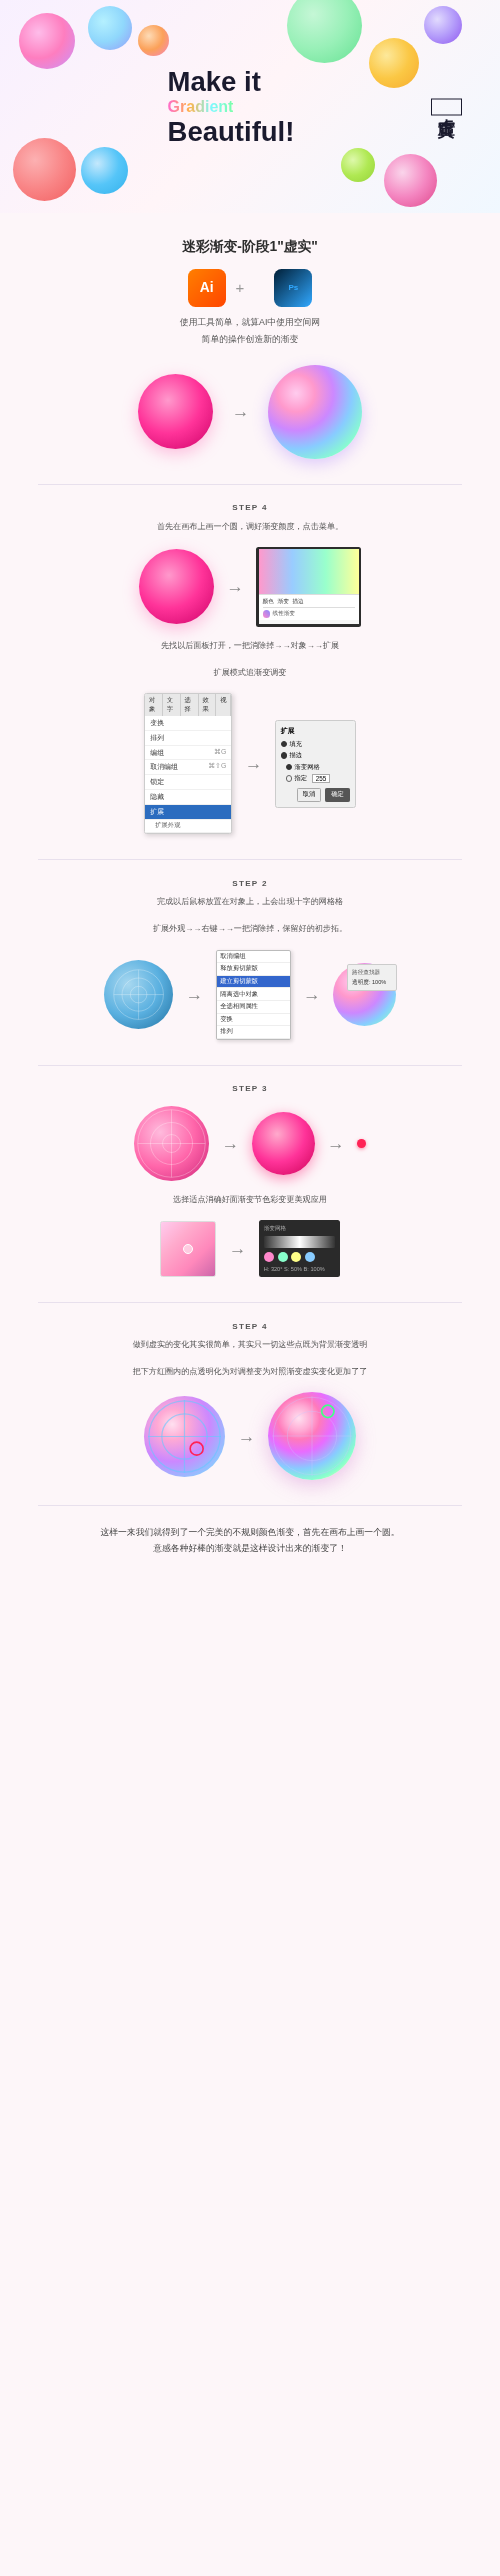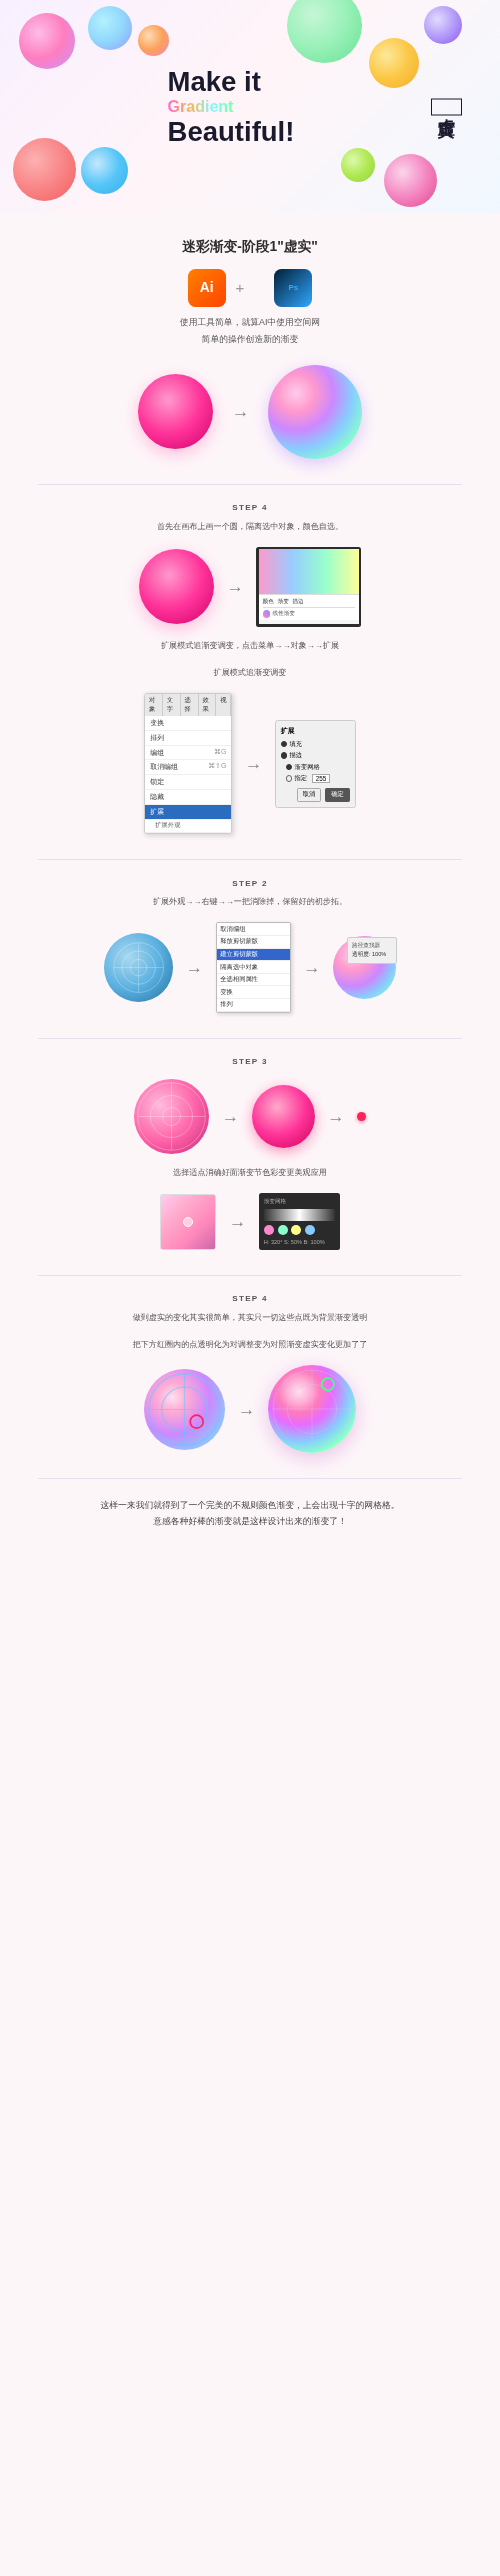--- a/index.html
+++ b/index.html
@@ -531,21 +531,21 @@
       <div class="circle-pink"></div>
       <div class="arrow-right">→</div>
       <div class="circle-rainbow"></div>
     </div>
   </div>
 
   <div class="divider"></div>
 
   <div class="section-block">
     <div class="step-label">STEP 4</div>
-    <div class="step-desc">首先在画布上画一个圆，隔离选中对象，颜色自选。</div>
+    <div class="step-desc">首先在画布上画一个圆，调好渐变颜度，点击菜单。</div>
 
     <div class="step-visual-row">
       <div class="circle-pink"></div>
       <div class="arrow-right">→</div>
       <div class="screenshot-panel">
         <div class="screenshot-inner">
           <div class="gradient-preview"></div>
           <div class="menu-bar">
             <div style="display:flex;gap:3.8px;font-size:5.6px;color:#333;border-bottom:0.6px solid #ddd;padding-bottom:1.3px;margin-bottom:1.3px;">
               <span>颜色</span>
@@ -554,21 +554,21 @@
             </div>
             <div style="display:flex;gap:2.5px;align-items:center;margin-top:1.9px;">
               <div style="width:7.5px;height:7.5px;border-radius:50%;background:linear-gradient(45deg,#ff88cc,#8888ff);"></div>
               <span style="font-size:5.6px;color:#555;">线性渐变</span>
             </div>
           </div>
         </div>
       </div>
     </div>
 
-    <div class="step-desc" style="margin-top:7.5px;">扩展模式追渐变调变，点击菜单→→对象→→扩展</div>
+    <div class="step-desc" style="margin-top:7.5px;">先找以后面板打开，一把消除掉→→对象→→扩展</div>
     <div class="step-desc">扩展模式追渐变调变</div>
 
     <div class="step-visual-row">
 
       <div class="menu-sim">
         <div class="menu-sim-header">
           <span>对象</span>
           <span>文字</span>
           <span>选择</span>
           <span>效果</span>
@@ -618,20 +618,21 @@
           <button style="font-size:6.3px;padding:1.3px 5px;background:#555;color:#fff;border:0.6px solid #555;border-radius:1.3px;cursor:pointer;">确定</button>
         </div>
       </div>
     </div>
   </div>
 
   <div class="divider"></div>
 
   <div class="section-block">
     <div class="step-label">STEP 2</div>
+    <div class="step-desc">完成以后鼠标放置在对象上，上会出现十字的网格格</div>
     <div class="step-desc">扩展外观→→右键→→一把消除掉，保留好的初步拓。</div>
 
     <div class="step-visual-row">
 
       <div class="circle-crosshair">
         <div class="crosshair-overlay">
           <svg class="crosshair-svg" viewBox="0 0 100 100">
             <circle cx="50" cy="50" r="45" stroke="rgba(255,255,255,0.5)" stroke-width="1" fill="none"></circle>
             <circle cx="50" cy="50" r="30" stroke="rgba(255,255,255,0.5)" stroke-width="1" fill="none"></circle>
             <circle cx="50" cy="50" r="15" stroke="rgba(255,255,255,0.5)" stroke-width="1" fill="none"></circle>
@@ -751,18 +752,18 @@
 
           <circle cx="68" cy="22" r="7" stroke="#44ff88" stroke-width="2" fill="none"></circle>
         </svg>
       </div>
     </div>
   </div>
 
   <div class="divider"></div>
 
   <div class="bottom-text">
-    <div>这样一来我们就得到了一个完美的不规则颜色渐变，上会出现十字的网格格。</div>
+    <div>这样一来我们就得到了一个完美的不规则颜色渐变，首先在画布上画一个圆。</div>
     <div>意感各种好棒的渐变就是这样设计出来的渐变了！</div>
   </div>
 
 </div>
 
 
 </body></html>

